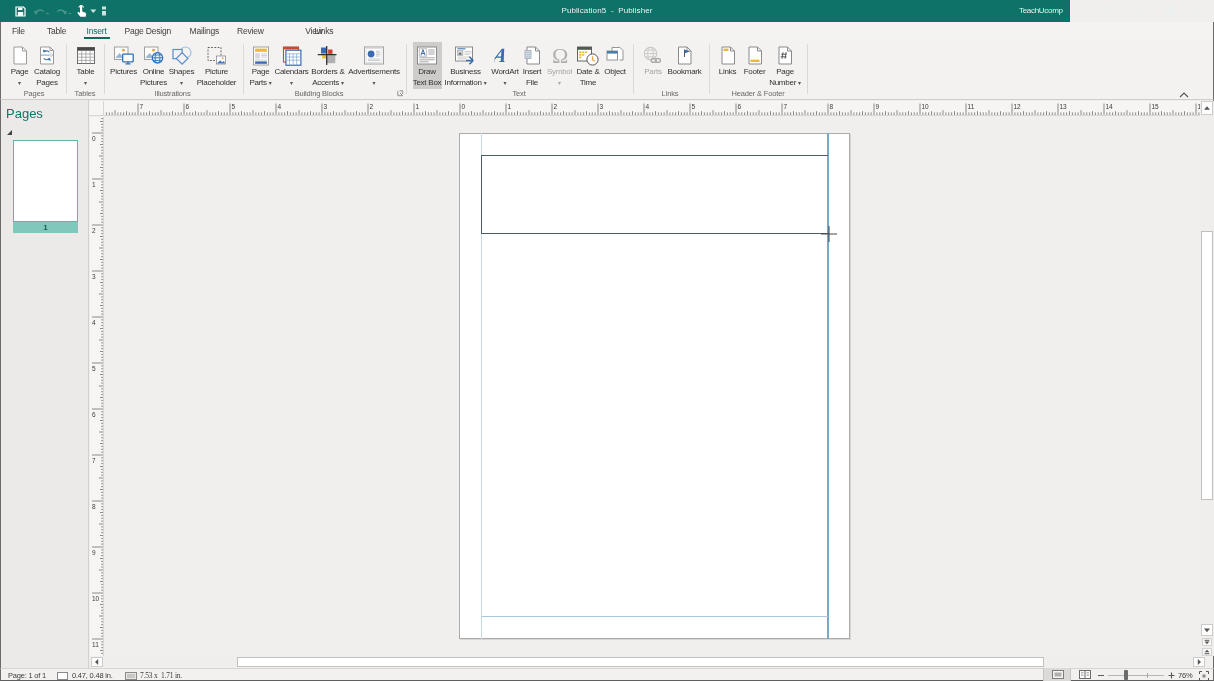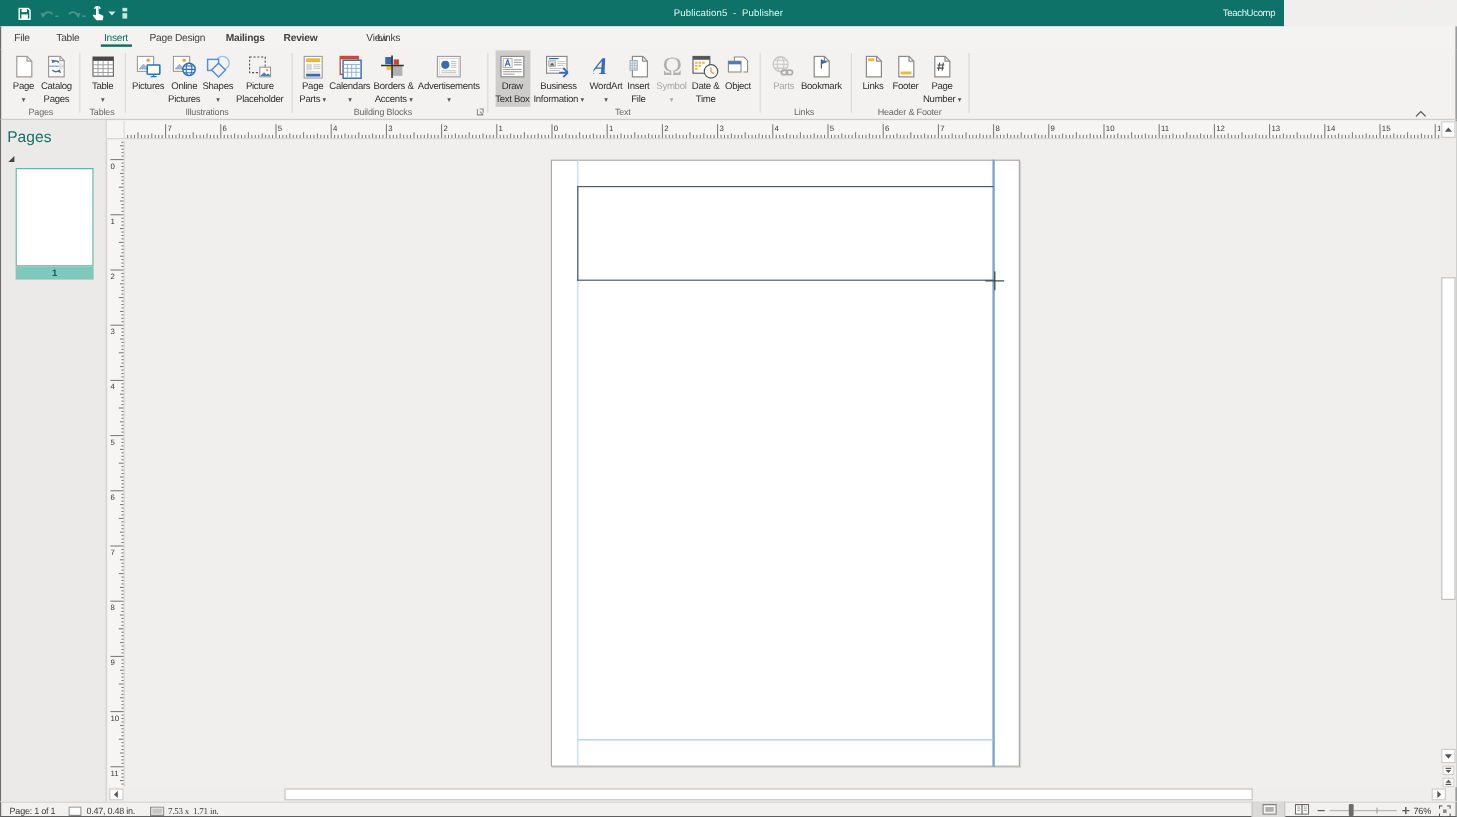--- a/index.html
+++ b/index.html
@@ -58,22 +58,22 @@
     </svg>
   <svg class="abs" style="left:1194px;top:7px" width="8" height="8" viewBox="0 0 8 8">
       <path d="M0 0l8 8M8 0L0 8" stroke="#e8f2f0" stroke-width="1"></path>
     </svg>
 </div>
 <div class="abs" id="tabrow">
     <div class="tab" style="left:17.4px;">File</div>
     <div class="tab" style="left:55.6px;">Table</div>
     <div class="tab" style="left:95.6px;color:#0e6b5f;border-bottom:2.5px solid #0e6b5f;padding:0 3px;">Insert</div>
     <div class="tab" style="left:146.8px;">Page Design</div>
-    <div class="tab" style="left:203.3px;font-weight:bold;">Mailings</div>
-    <div class="tab" style="left:249.4px;font-weight:bold;">Review</div>
+    <div class="tab" style="left:203.3px;">Mailings</div>
+    <div class="tab" style="left:249.4px;">Review</div>
     <div class="tab" style="left:289.0px;margin-left:24px;">View</div>
     <div class="tab" style="left:323.0px;">Links</div>
   </div>
 <div class="abs" id="ribbon">
     <div class="btn" style="left:3.5px;width:30px;height:47px;">
       <div class="bicon">
         <svg width="17" height="19" viewBox="0 0 17 19">
           <path d="M2.5 1h8.5l4 4V18H2.5z" fill="#fff" stroke="#9d9b99"></path>
           <path d="M11 1v4h4" fill="none" stroke="#9d9b99"></path>
         </svg>

